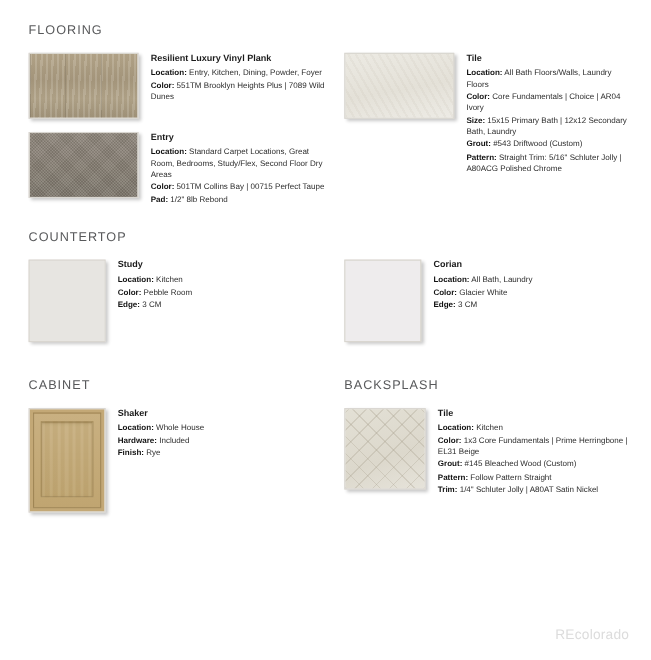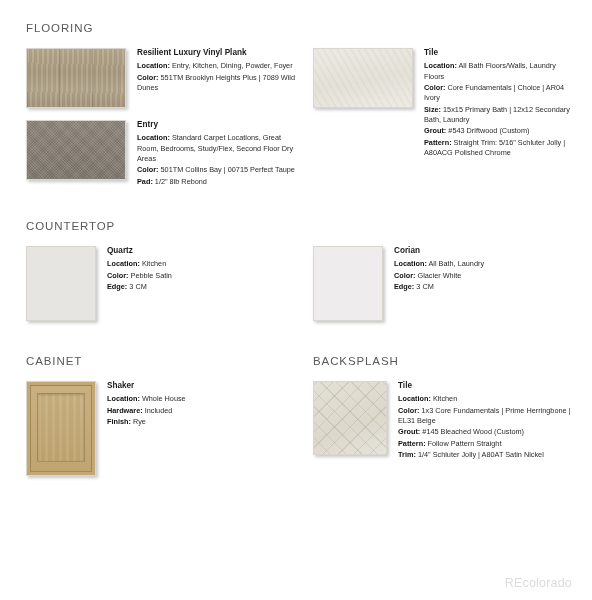--- a/index.html
+++ b/index.html
@@ -138,28 +138,28 @@
     line-height: 1.42;
     color: #2b2b2b;
     margin: 0 0 1px 0;
     word-wrap: break-word;
   }
   .spec .k { font-weight: bold; color: #111; }
 
   .watermark {
     position: absolute;
     right: 20px;
-    bottom: 10px;
+    bottom: 16px;
     font-size: 12.5px;
     color: #dcdcdc;
     letter-spacing: 0.2px;
     font-family: "Liberation Sans", sans-serif;
   }
 
-  #sec-countertop { margin-top: 20px; }
+  #sec-countertop { margin-top: 10px; }
   #sec-cabinet    { margin-top: 22px; }
 </style>
 </head>
 <body>
 
 <div class="sheet">
 
   <div class="section" id="sec-flooring">
     <div class="section-title">FLOORING</div>
     <div class="cols">
@@ -243,28 +243,28 @@
   <div class="section" id="sec-countertop">
     <div class="section-title">COUNTERTOP</div>
     <div class="cols">
 
       <div class="col left">
         <div class="entry">
           <div class="swatch stone">
             <div class="sw-quartz"></div>
           </div>
           <div class="info">
-            <div class="item-title">Quartz</div>
+            <div class="item-title">Study</div>
             <div class="spec">
               <span class="k">Location:</span>
               <span>Kitchen</span>
             </div>
             <div class="spec">
               <span class="k">Color:</span>
-              <span>Pebble Satin</span>
+              <span>Pebble Room</span>
             </div>
             <div class="spec">
               <span class="k">Edge:</span>
               <span>3 CM</span>
             </div>
           </div>
         </div>
       </div>
 
       <div class="col right">

